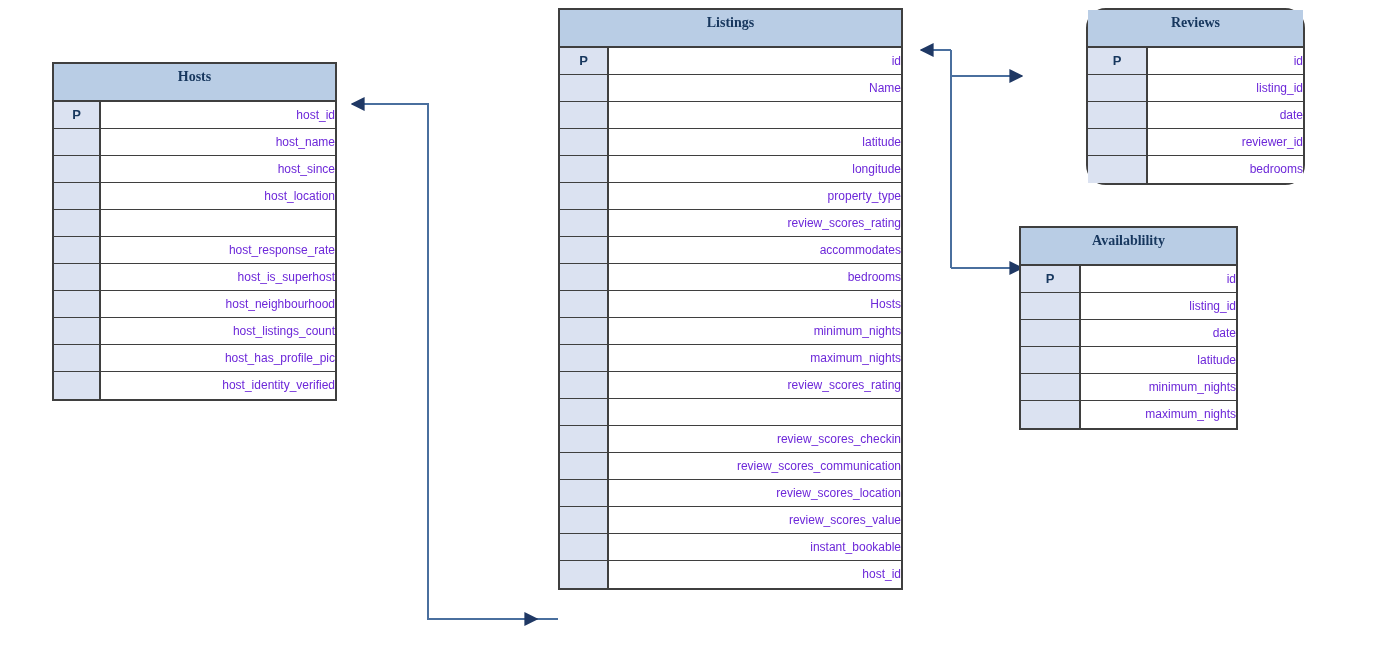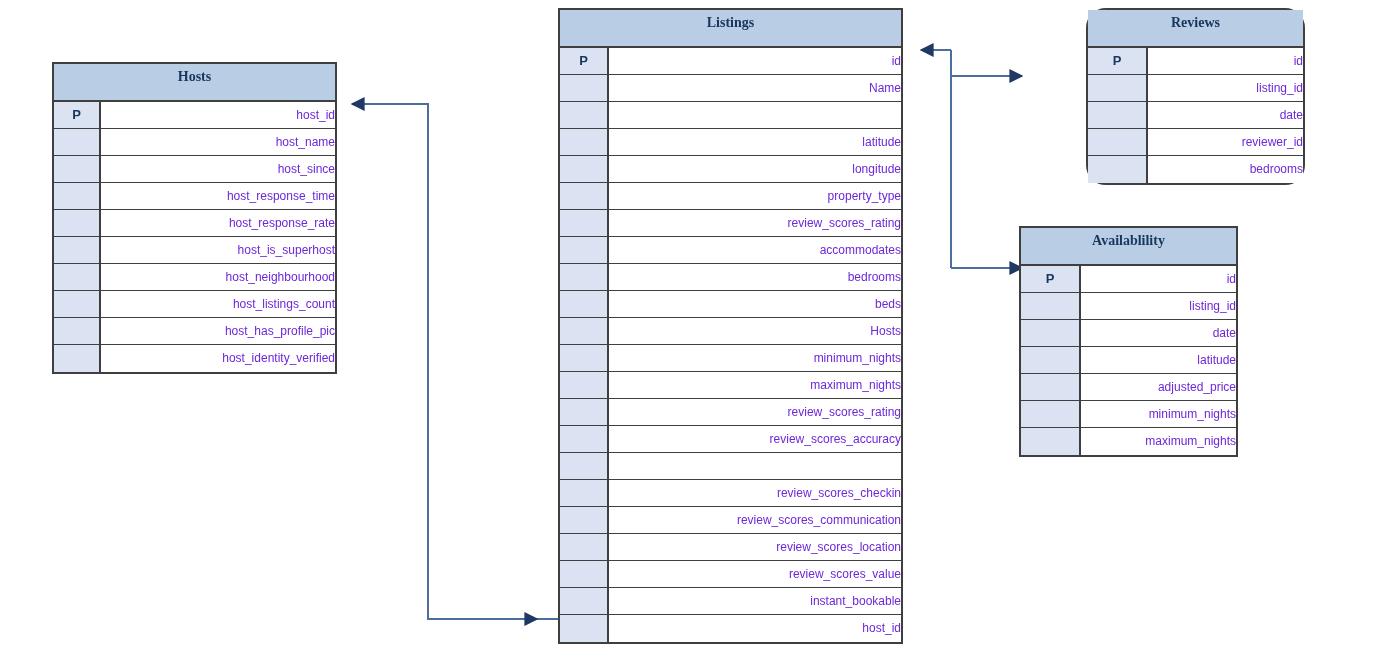--- a/index.html
+++ b/index.html
@@ -136,21 +136,24 @@
         <div class="attr-row">
           <div class="key-cell"></div>
           <div class="name-cell">host_name</div>
         </div>
         <div class="attr-row">
           <div class="key-cell"></div>
           <div class="name-cell">host_since</div>
         </div>
         <div class="attr-row">
           <div class="key-cell"></div>
-          <div class="name-cell">host_response_time</div>
+          <div class="name-cell">host_location</div>
+        </div>
+        <div class="attr-row">
+          <div class="key-cell"></div>
         </div>
         <div class="attr-row">
           <div class="key-cell"></div>
           <div class="name-cell">host_response_rate</div>
         </div>
         <div class="attr-row">
           <div class="key-cell"></div>
           <div class="name-cell">host_is_superhost</div>
         </div>
         <div class="attr-row">
@@ -205,41 +208,33 @@
         <div class="attr-row">
           <div class="key-cell"></div>
           <div class="name-cell">accommodates</div>
         </div>
         <div class="attr-row">
           <div class="key-cell"></div>
           <div class="name-cell">bedrooms</div>
         </div>
         <div class="attr-row">
           <div class="key-cell"></div>
-          <div class="name-cell">beds</div>
-        </div>
-        <div class="attr-row">
-          <div class="key-cell"></div>
           <div class="name-cell">Hosts</div>
         </div>
         <div class="attr-row">
           <div class="key-cell"></div>
           <div class="name-cell">minimum_nights</div>
         </div>
         <div class="attr-row">
           <div class="key-cell"></div>
           <div class="name-cell">maximum_nights</div>
         </div>
         <div class="attr-row">
           <div class="key-cell"></div>
           <div class="name-cell">review_scores_rating</div>
-        </div>
-        <div class="attr-row">
-          <div class="key-cell"></div>
-          <div class="name-cell">review_scores_accuracy</div>
         </div>
         <div class="attr-row">
           <div class="key-cell"></div>
         </div>
         <div class="attr-row">
           <div class="key-cell"></div>
           <div class="name-cell">review_scores_checkin</div>
         </div>
         <div class="attr-row">
           <div class="key-cell"></div>
@@ -304,24 +299,20 @@
         <div class="attr-row">
           <div class="key-cell"></div>
           <div class="name-cell">date</div>
         </div>
         <div class="attr-row">
           <div class="key-cell"></div>
           <div class="name-cell">latitude</div>
         </div>
         <div class="attr-row">
           <div class="key-cell"></div>
-          <div class="name-cell">adjusted_price</div>
-        </div>
-        <div class="attr-row">
-          <div class="key-cell"></div>
           <div class="name-cell">minimum_nights</div>
         </div>
         <div class="attr-row">
           <div class="key-cell"></div>
           <div class="name-cell">maximum_nights</div>
         </div>
       </div>
   </div>
 
 </div>

